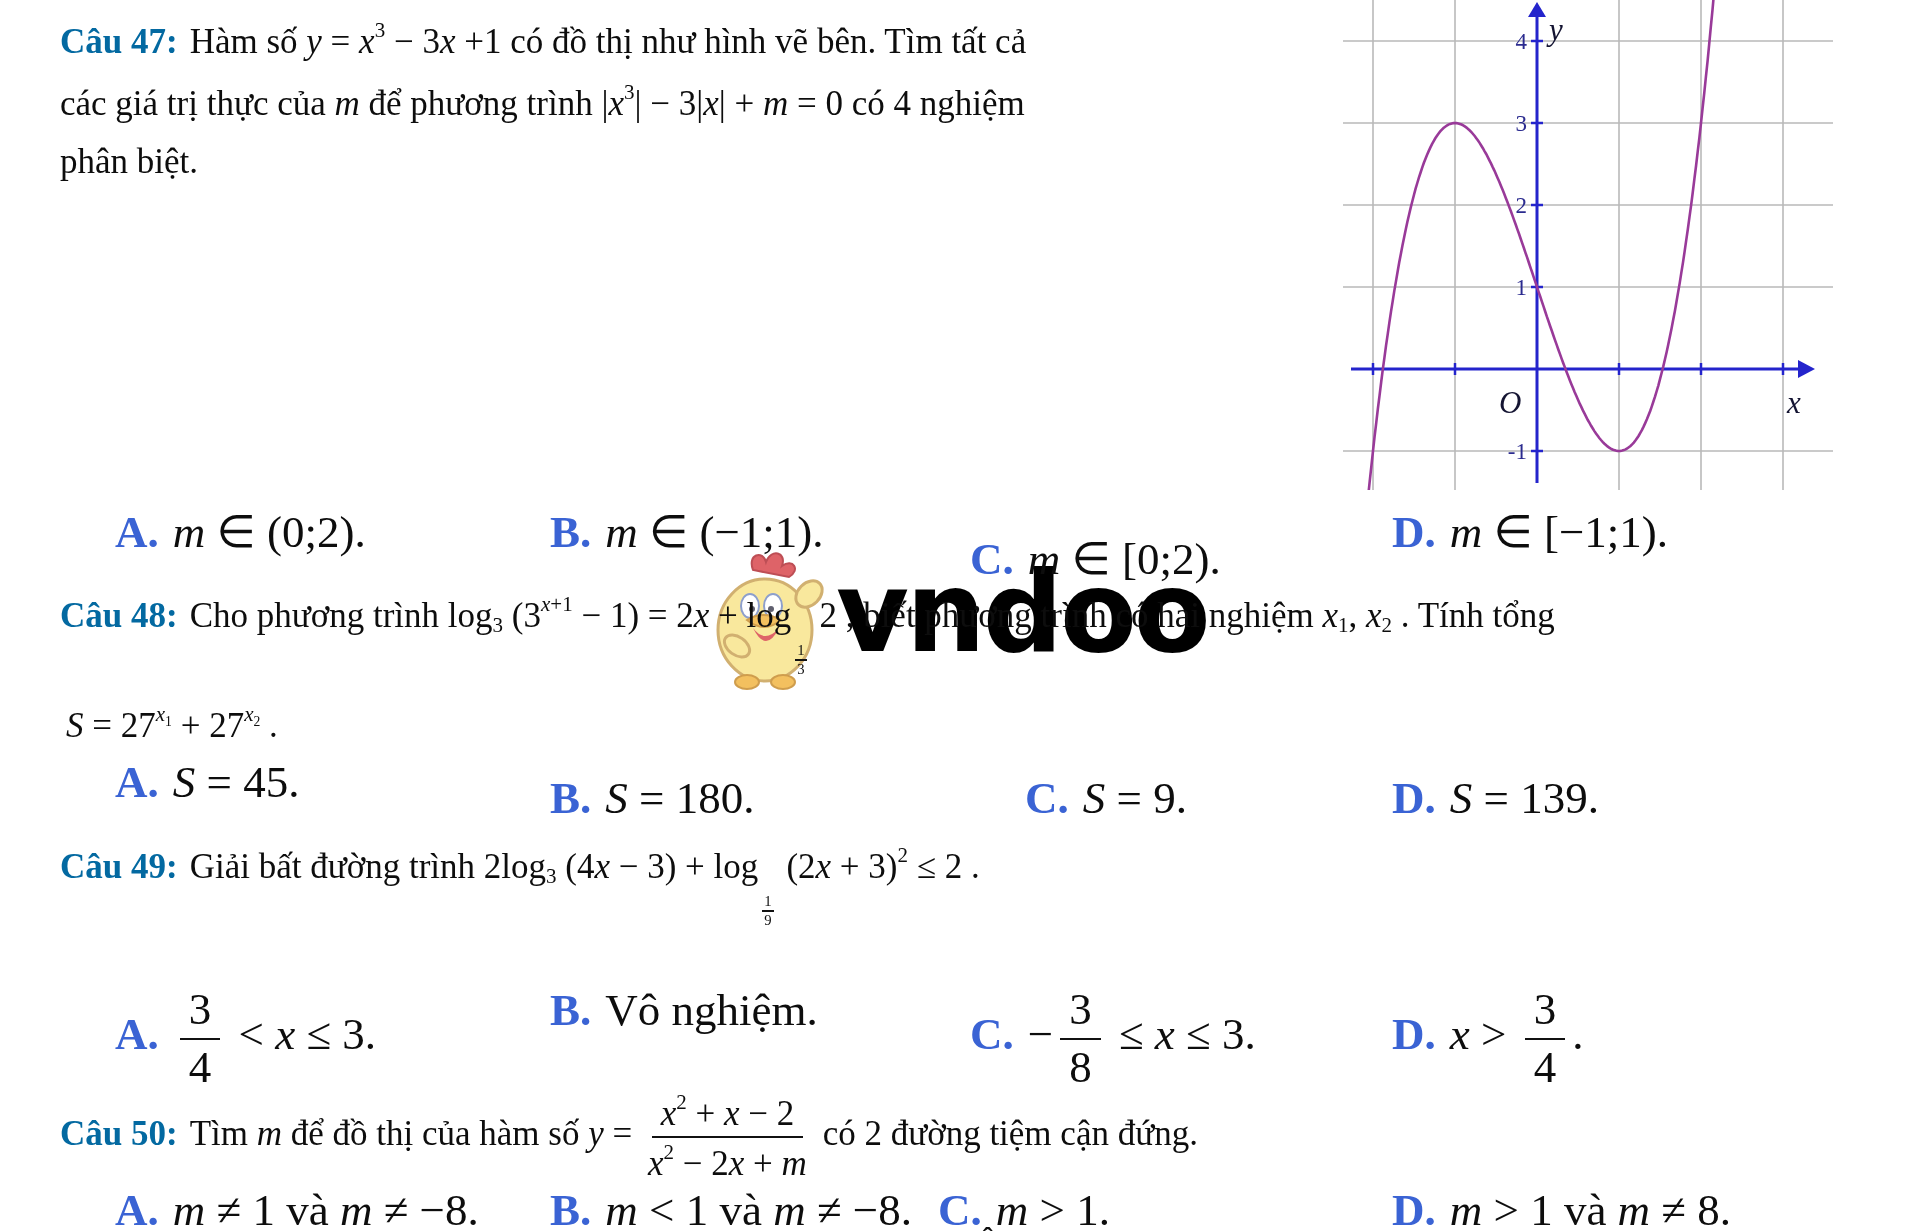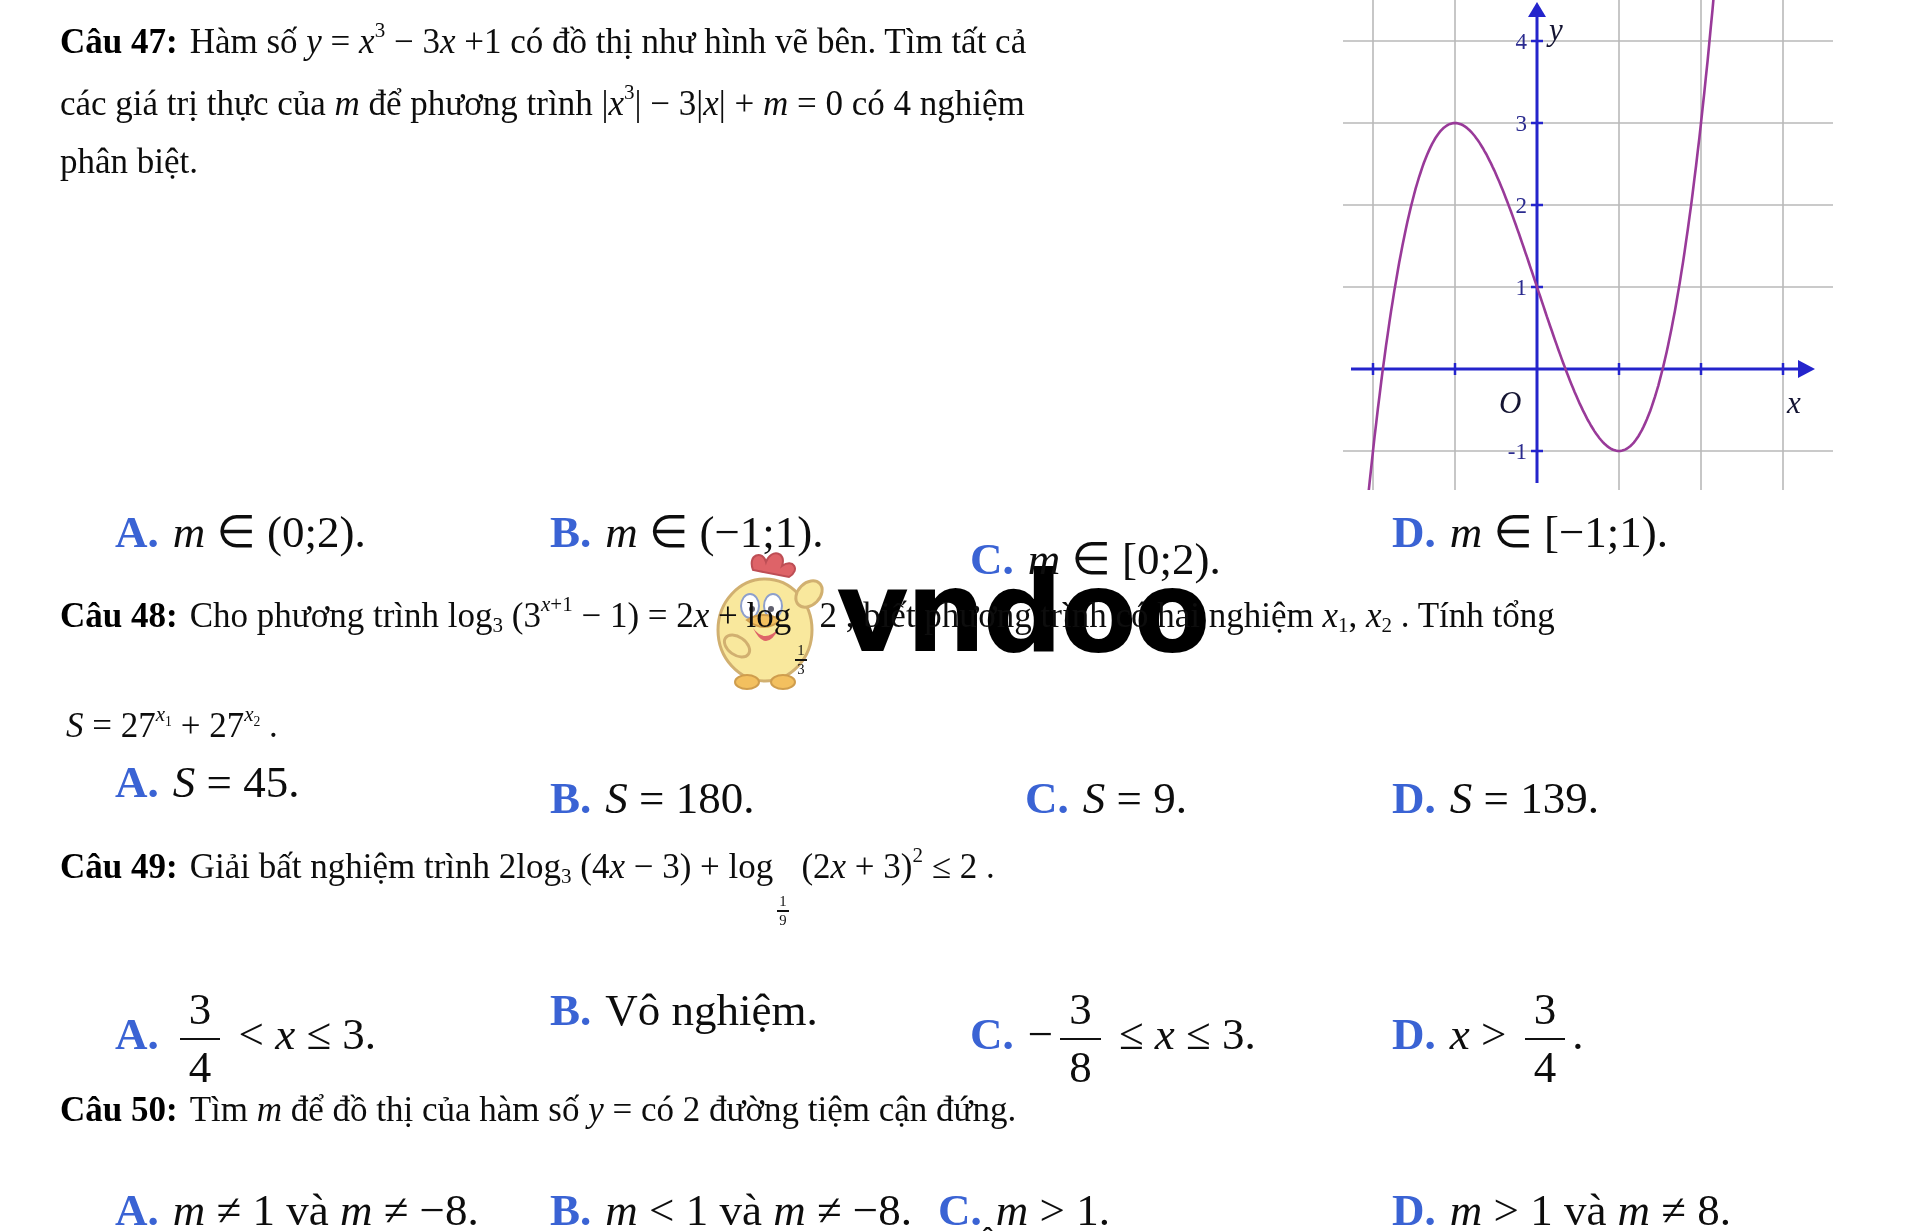--- a/index.html
+++ b/index.html
@@ -1,20 +1,20 @@
 <!DOCTYPE html>
 <html><head>
 <meta charset="utf-8">
 <style>
   html,body{margin:0;padding:0;background:#fff;}
   .page{position:relative;width:1919px;height:1231px;background:#fff;overflow:hidden;
         font-family:"Liberation Serif",serif;color:#0d0d0d;}
   .abs{position:absolute;}
   .qline{font-size:35px;white-space:nowrap;z-index:1;}
-  .qlabel{color:#000000;font-weight:bold;margin-right:12px;}
+  .qlabel{color:#0369a1;font-weight:bold;margin-right:12px;}
   .tk-r{}
   .tk-i{font-style:italic;}
   .tk-sup{font-size:60%;vertical-align:0.75em;}
   .tk-sub{font-size:60%;vertical-align:-0.25em;}
   .tk-sup .tk-sub{font-size:65%;vertical-align:-0.35em;}
   .subfrac{display:inline-flex;flex-direction:column;align-items:center;
            font-size:42%;line-height:1.05;vertical-align:-1.9em;margin:0 4px;text-align:center;}
   .subfrac .num{border-bottom:2px solid #111;padding:0 2px 1px;}
   .subfrac .den{padding-top:1px;}
   .bigfrac{display:inline-flex;flex-direction:column;align-items:center;
@@ -115,21 +115,21 @@
   </div>
 
   <div>
     <span class="opt" style="left:115px;top:756px"><span class="optletter">A.</span><span><span class="tk-i">S</span><span class="tk-r"> = 45.</span></span></span>
     <span class="opt" style="left:550px;top:772px"><span class="optletter">B.</span><span><span class="tk-i">S</span><span class="tk-r"> = 180.</span></span></span>
     <span class="opt" style="left:1025px;top:772px"><span class="optletter">C.</span><span><span class="tk-i">S</span><span class="tk-r"> = 9.</span></span></span>
     <span class="opt" style="left:1392px;top:772px"><span class="optletter">D.</span><span><span class="tk-i">S</span><span class="tk-r"> = 139.</span></span></span>
   </div>
 
   <div class="abs qline" style="left:60px;top:843px">
-    <span class="qlabel">Câu 49:</span><span><span class="tk-r">Giải bất nghiệm trình 2log</span><span class="tk-sub">3</span><span class="tk-r"> (4</span><span class="tk-i">x</span><span class="tk-r"> − 3) + log</span><span class="subfrac">
+    <span class="qlabel">Câu 49:</span><span><span class="tk-r">Giải bất đường trình 2log</span><span class="tk-sub">3</span><span class="tk-r"> (4</span><span class="tk-i">x</span><span class="tk-r"> − 3) + log</span><span class="subfrac">
           <span class="num"><span class="tk-r">1</span></span>
           <span class="den"><span class="tk-r">9</span></span>
         </span><span class="tk-r"> (2</span><span class="tk-i">x</span><span class="tk-r"> + 3)</span><span class="tk-sup">2</span><span class="tk-r"> ≤ 2 .</span></span>
   </div>
 
   <div>
     <span class="opt" style="left:115px;top:984px"><span class="optletter">A.</span><span><span class="bigfrac">
             <span class="num"><span class="tk-r">3</span></span>
             <span class="den"><span class="tk-r">4</span></span>
           </span><span class="tk-r"> &lt; </span><span class="tk-i">x</span><span class="tk-r"> ≤ 3.</span></span></span>
@@ -138,21 +138,24 @@
             <span class="num"><span class="tk-r">3</span></span>
             <span class="den"><span class="tk-r">8</span></span>
           </span><span class="tk-r"> ≤ </span><span class="tk-i">x</span><span class="tk-r"> ≤ 3.</span></span></span>
     <span class="opt" style="left:1392px;top:984px"><span class="optletter">D.</span><span><span class="tk-i">x</span><span class="tk-r"> &gt; </span><span class="bigfrac">
             <span class="num"><span class="tk-r">3</span></span>
             <span class="den"><span class="tk-r">4</span></span>
           </span><span class="tk-r">.</span></span></span>
   </div>
 
   <div class="abs qline" style="left:60px;top:1090px">
-    <span class="qlabel">Câu 50:</span><span><span class="tk-r">Tìm </span><span class="tk-i">m</span><span class="tk-r"> để đồ thị của hàm số </span><span class="tk-i">y</span><span class="tk-r"> = </span><span class="tk-r"> có 2 đường tiệm cận đứng.</span></span>
+    <span class="qlabel">Câu 50:</span><span><span class="tk-r">Tìm </span><span class="tk-i">m</span><span class="tk-r"> để đồ thị của hàm số </span><span class="tk-i">y</span><span class="tk-r"> = </span><span class="bigfrac">
+          <span class="num"><span class="tk-i">x</span><span class="tk-sup">2</span><span class="tk-r"> + </span><span class="tk-i">x</span><span class="tk-r"> − 2</span></span>
+          <span class="den"><span class="tk-i">x</span><span class="tk-sup">2</span><span class="tk-r"> − 2</span><span class="tk-i">x</span><span class="tk-r"> + </span><span class="tk-i">m</span></span>
+        </span><span class="tk-r"> có 2 đường tiệm cận đứng.</span></span>
   </div>
 
   <div>
     <span class="opt" style="left:115px;top:1184px"><span class="optletter">A.</span><span><span class="tk-i">m</span><span class="tk-r"> ≠ 1 và </span><span class="tk-i">m</span><span class="tk-r"> ≠ −8.</span></span></span>
     <span class="opt" style="left:550px;top:1184px"><span class="optletter">B.</span><span><span class="tk-i">m</span><span class="tk-r"> &lt; 1 và </span><span class="tk-i">m</span><span class="tk-r"> ≠ −8.</span></span></span>
     <span class="opt" style="left:938px;top:1184px"><span class="optletter">C.</span><span><span class="tk-i">m</span><span class="tk-r"> &gt; 1.</span></span></span>
     <span class="opt" style="left:1392px;top:1184px"><span class="optletter">D.</span><span><span class="tk-i">m</span><span class="tk-r"> &gt; 1 và </span><span class="tk-i">m</span><span class="tk-r"> ≠ 8.</span></span></span>
   </div>
 
   <div class="cutoff">ậ</div>

